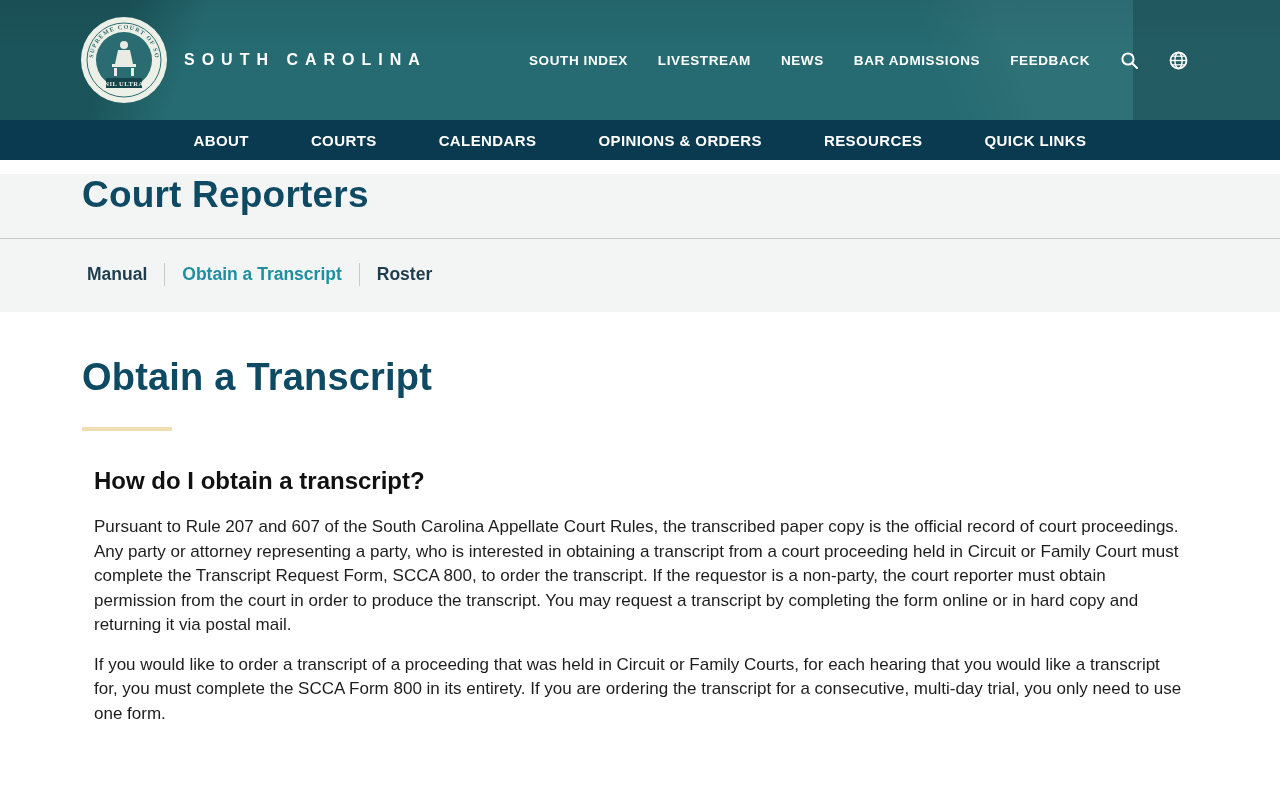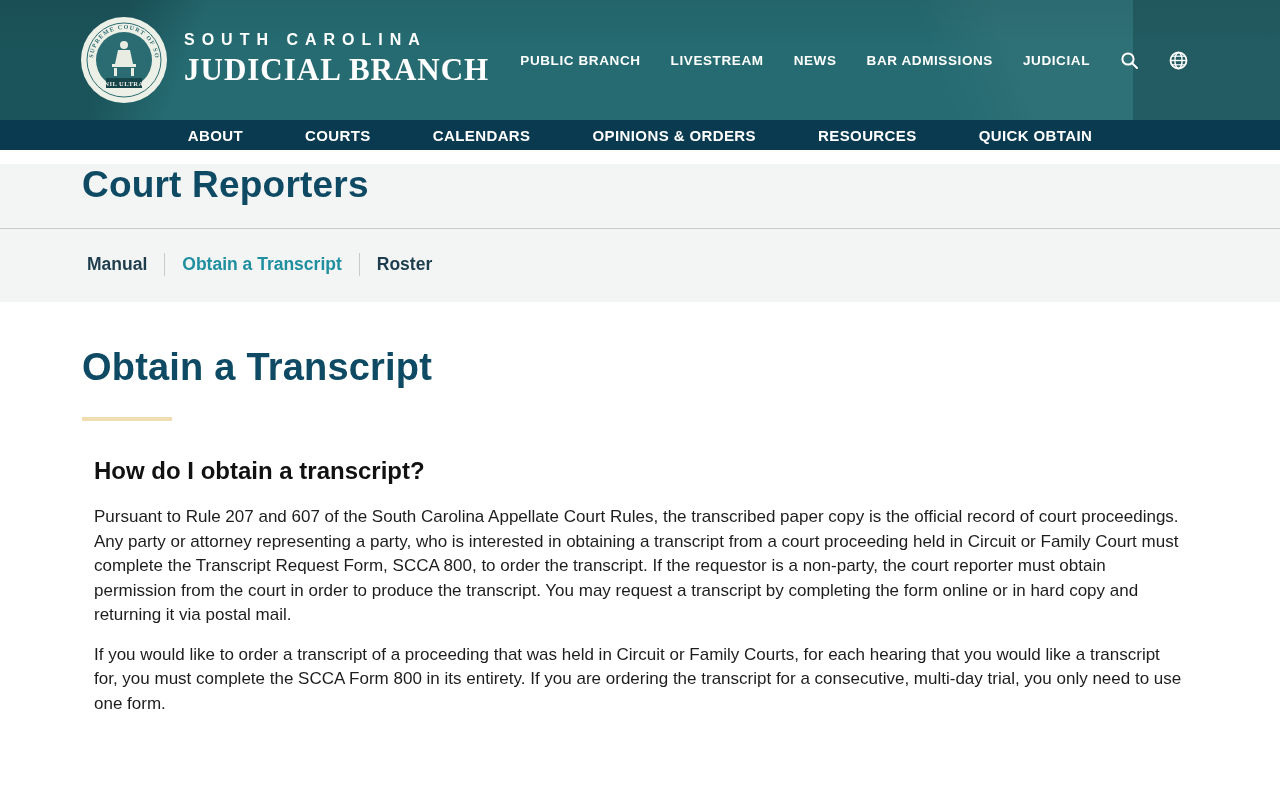--- a/index.html
+++ b/index.html
@@ -37,21 +37,21 @@
   }
   .utility-nav { display:flex; align-items:center; gap:30px; position:relative; z-index:1; }
   .utility-nav a {
     color:#fff; text-decoration:none; font-size:13.5px; font-weight:bold;
     letter-spacing:.6px; white-space:nowrap; cursor:pointer;
   }
   .icon-btn { display:flex; align-items:center; cursor:pointer; }
 
   
   .main-nav {
-    height:30px; background:#0a3a50;
+    height:40px; background:#0a3a50;
     display:flex; align-items:center; justify-content:center; gap:62px;
   }
   .main-nav a {
     color:#fff; text-decoration:none; font-size:15px; font-weight:bold;
     letter-spacing:.4px; white-space:nowrap; cursor:pointer;
   }
 
   
   .page-head { background:#f3f4f4; }
   .breadcrumb {
@@ -110,30 +110,29 @@
       <circle cx="44" cy="29" r="4" fill="#e9ece2"></circle>
       <path d="M38 34 h12 l3 14 h-18 z" fill="#e9ece2"></path>
       <rect x="32" y="48" width="24" height="3" fill="#e9ece2"></rect>
       <rect x="34" y="52" width="3" height="8" fill="#e9ece2"></rect>
       <rect x="51" y="52" width="3" height="8" fill="#e9ece2"></rect>
       <rect x="26" y="62" width="36" height="10" fill="#16444b"></rect>
       <text x="44" y="70" font-size="6.5" fill="#edf0e6" text-anchor="middle" letter-spacing=".5" font-family="Liberation Serif, serif" font-weight="bold">NIL ULTRA</text>
     </svg>
     <div class="wordmark">
       <div class="line1">SOUTH CAROLINA</div>
-      <div class="line2">JUDICIAL BRANCH</div>
     </div>
   </div>
 
   <nav class="utility-nav">
-    <a href="#">PUBLIC BRANCH</a>
+    <a href="#">SOUTH INDEX</a>
     <a href="#">LIVESTREAM</a>
     <a href="#">NEWS</a>
     <a href="#">BAR ADMISSIONS</a>
-    <a href="#">JUDICIAL</a>
+    <a href="#">FEEDBACK</a>
     <span class="icon-btn">
       <svg width="19" height="19" viewBox="0 0 19 19" aria-hidden="true">
         <circle cx="8" cy="8" r="5.6" fill="none" stroke="#ffffff" stroke-width="2"></circle>
         <line x1="12.2" y1="12.2" x2="17" y2="17" stroke="#ffffff" stroke-width="2" stroke-linecap="round"></line>
       </svg>
     </span>
     <span class="icon-btn">
       <svg width="19" height="19" viewBox="0 0 19 19" aria-hidden="true">
         <circle cx="9.5" cy="9.5" r="8" fill="none" stroke="#ffffff" stroke-width="1.8"></circle>
         <ellipse cx="9.5" cy="9.5" rx="3.6" ry="8" fill="none" stroke="#ffffff" stroke-width="1.4"></ellipse>
@@ -144,21 +143,21 @@
     </span>
   </nav>
 </header>
 
 <nav class="main-nav">
   <a href="#">ABOUT</a>
   <a href="#">COURTS</a>
   <a href="#">CALENDARS</a>
   <a href="#">OPINIONS &amp; ORDERS</a>
   <a href="#">RESOURCES</a>
-  <a href="#">QUICK OBTAIN</a>
+  <a href="#">QUICK LINKS</a>
 </nav>
 
 <section class="page-head">
   <h1 class="page-title">Court Reporters</h1>
   <div class="divider"></div>
   <div class="section-tabs">
     <a href="#" class="tab">Manual</a>
     <a href="#" class="tab active">Obtain a Transcript</a>
     <a href="#" class="tab">Roster</a>
   </div>

